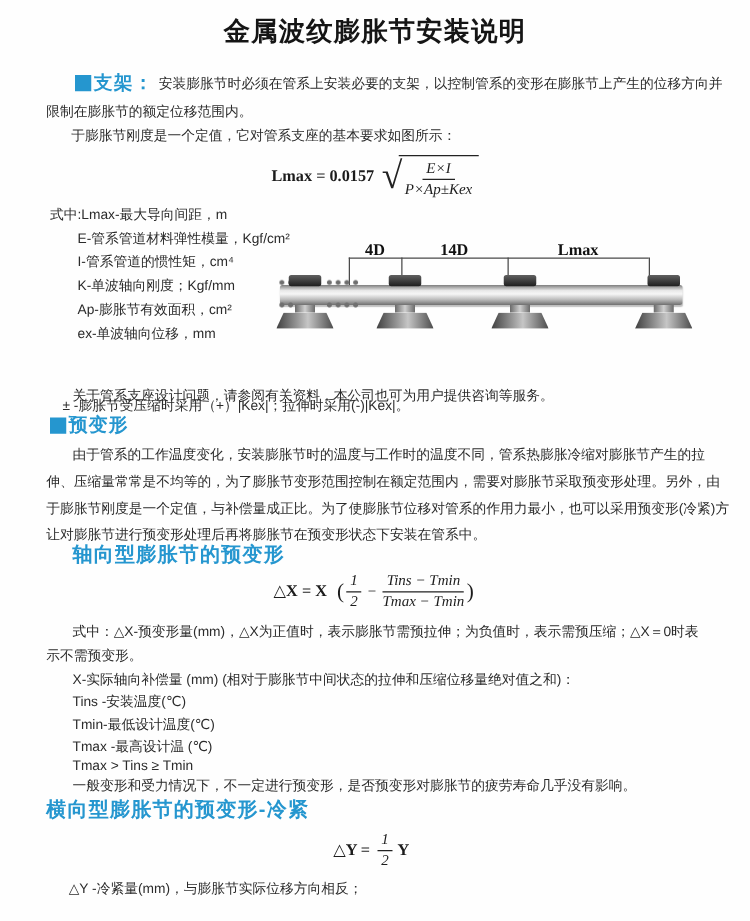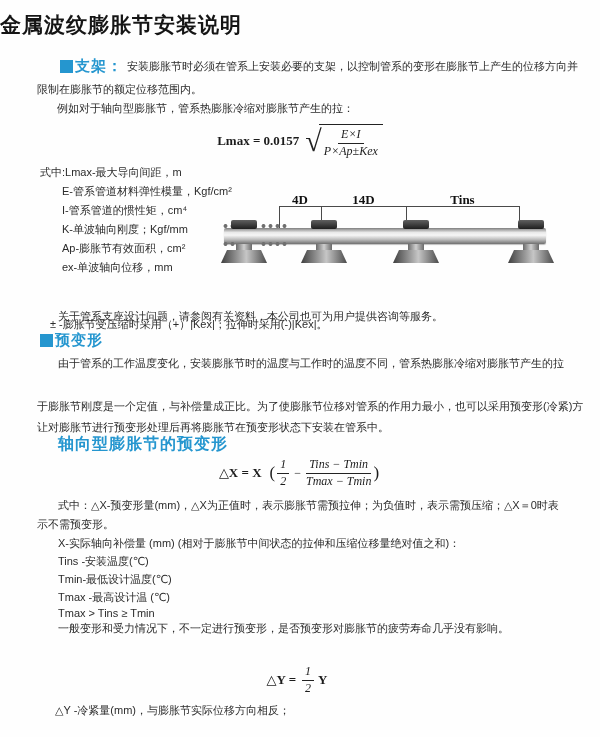--- a/index.html
+++ b/index.html
@@ -1,19 +1,19 @@
 <!DOCTYPE html>
 <html><head>
 <meta charset="utf-8">
 <style>
   html,body{margin:0;padding:0;}
   body{background:#ffffff;font-family:"Liberation Sans","DejaVu Sans",sans-serif;color:#2b2b2b;}
   .page{position:relative;width:600px;height:737px;background:#fefefe;overflow:hidden;}
   .ln{position:absolute;white-space:nowrap;font-size:11px;letter-spacing:0;color:#2b2b2b;}
-  .title{position:absolute;left:0;right:0;top:11px;text-align:left;font-size:21px;font-weight:bold;color:#151515;letter-spacing:1px;}
+  .title{position:absolute;left:0;right:0;top:11px;text-align:center;font-size:21px;font-weight:bold;color:#151515;letter-spacing:1px;}
   .sec-head{position:absolute;display:flex;align-items:center;}
   .sq{display:inline-block;width:13px;height:13px;background:#2596cf;margin-right:2px;}
   .sec-label{font-size:15px;font-weight:bold;color:#2596cf;letter-spacing:1px;}
   .sub-head{position:absolute;font-size:16px;font-weight:700;color:#2596cf;letter-spacing:1px;}
   
   .formula{position:absolute;left:0;right:0;display:flex;justify-content:center;align-items:center;
            font-family:"Liberation Serif","DejaVu Serif",serif;font-size:12px;color:#1c1c1c;}
   .f-lhs{font-weight:bold;font-size:13px;margin-right:6px;}
   .f-it{font-style:italic;}
   .frac{display:inline-flex;flex-direction:column;align-items:center;line-height:1.15;font-style:italic;}
@@ -55,21 +55,21 @@
 <div class="page">
 
   <div class="title">金属波纹膨胀节安装说明</div>
 
   <div class="sec-head" style="left:60px;top:57px;">
     <span class="sq"></span>
     <span class="sec-label">支架：</span>
     <span class="ln" style="position:static;margin-left:4px;">安装膨胀节时必须在管系上安装必要的支架，以控制管系的变形在膨胀节上产生的位移方向并</span>
   </div>
   <div class="ln" style="left:37px;top:82px;">限制在膨胀节的额定位移范围内。</div>
-  <div class="ln" style="left:57px;top:101px;">例如对于轴向型膨胀节，管系热膨胀冷缩对膨胀节产生的拉：</div>
+  <div class="ln" style="left:57px;top:101px;">于膨胀节刚度是一个定值，它对管系支座的基本要求如图所示：</div>
 
   <div class="formula" style="top:124px;">
     <span class="f-lhs">Lmax = 0.0157</span>
     <span class="sqrt">
       <span class="rad">√</span>
       <span class="bar">
         <span class="frac">
           <span class="num">E×I</span>
           <span class="den">P×Ap±Kex</span>
         </span>
@@ -90,21 +90,21 @@
 
   <div class="diagram">
 
     <div class="dim-line" style="left:57px;top:13px;width:240px;"></div>
     <div class="tick" style="left:57px;top:13px;height:22px;"></div>
     <div class="tick" style="left:99px;top:13px;height:22px;"></div>
     <div class="tick" style="left:184px;top:13px;height:22px;"></div>
     <div class="tick" style="left:297px;top:13px;height:22px;"></div>
     <div class="dim-label" style="left:57px;width:42px;">4D</div>
     <div class="dim-label" style="left:99px;width:85px;">14D</div>
-    <div class="dim-label" style="left:184px;width:113px;">Tins</div>
+    <div class="dim-label" style="left:184px;width:113px;">Lmax</div>
 
     <div class="pipe"></div>
 
     <div class="coil" style="left:0;top:30px;width:15px;"></div>
     <div class="coil" style="left:0;top:48px;width:15px;"></div>
     <div class="coil" style="left:38px;top:30px;width:28px;"></div>
     <div class="coil" style="left:38px;top:48px;width:28px;"></div>
 
     <div class="support" style="left:-1px;">
       <div class="clamp"></div>
@@ -126,20 +126,21 @@
       <div class="neck"></div>
       <div class="saddle"></div>
     </div>
   </div>
 
   <div class="sec-head" style="left:40px;top:331px;">
     <span class="sq"></span>
     <span class="sec-label">预变形</span>
   </div>
   <div class="ln" style="left:58px;top:356px;">由于管系的工作温度变化，安装膨胀节时的温度与工作时的温度不同，管系热膨胀冷缩对膨胀节产生的拉</div>
+  <div class="ln" style="left:37px;top:378px;">伸、压缩量常常是不均等的，为了膨胀节变形范围控制在额定范围内，需要对膨胀节采取预变形处理。另外，由</div>
   <div class="ln" style="left:37px;top:399px;">于膨胀节刚度是一个定值，与补偿量成正比。为了使膨胀节位移对管系的作用力最小，也可以采用预变形(冷紧)方</div>
   <div class="ln" style="left:37px;top:420px;">让对膨胀节进行预变形处理后再将膨胀节在预变形状态下安装在管系中。</div>
 
   <div class="sub-head" style="left:58px;top:434px;">轴向型膨胀节的预变形</div>
 
   <div class="formula" style="top:458px;">
     <span class="f-lhs">△X = X</span>
     <span class="paren">(</span>
     <span class="frac">
       <span class="num">1</span>
@@ -155,20 +156,21 @@
 
   <div class="ln" style="left:58px;top:498px;">式中：△X-预变形量(mm)，△X为正值时，表示膨胀节需预拉伸；为负值时，表示需预压缩；△X＝0时表</div>
   <div class="ln" style="left:37px;top:517px;">示不需预变形。</div>
   <div class="ln" style="left:58px;top:536px;">X-实际轴向补偿量 (mm) (相对于膨胀节中间状态的拉伸和压缩位移量绝对值之和)：</div>
   <div class="ln" style="left:58px;top:554px;">Tins -安装温度(℃)</div>
   <div class="ln" style="left:58px;top:572px;">Tmin-最低设计温度(℃)</div>
   <div class="ln" style="left:58px;top:590px;">Tmax -最高设计温 (℃)</div>
   <div class="ln" style="left:58px;top:607px;">Tmax &gt; Tins ≥ Tmin</div>
   <div class="ln" style="left:58px;top:621px;">一般变形和受力情况下，不一定进行预变形，是否预变形对膨胀节的疲劳寿命几乎没有影响。</div>
 
+  <div class="sub-head" style="left:37px;top:638px;">横向型膨胀节的预变形-冷紧</div>
 
   <div class="formula" style="top:665px;">
     <span class="f-lhs">△Y =</span>
     <span class="frac">
       <span class="num">1</span>
       <span class="den">2</span>
     </span>
     <span class="f-lhs" style="margin-left:4px;">Y</span>
   </div>
 

